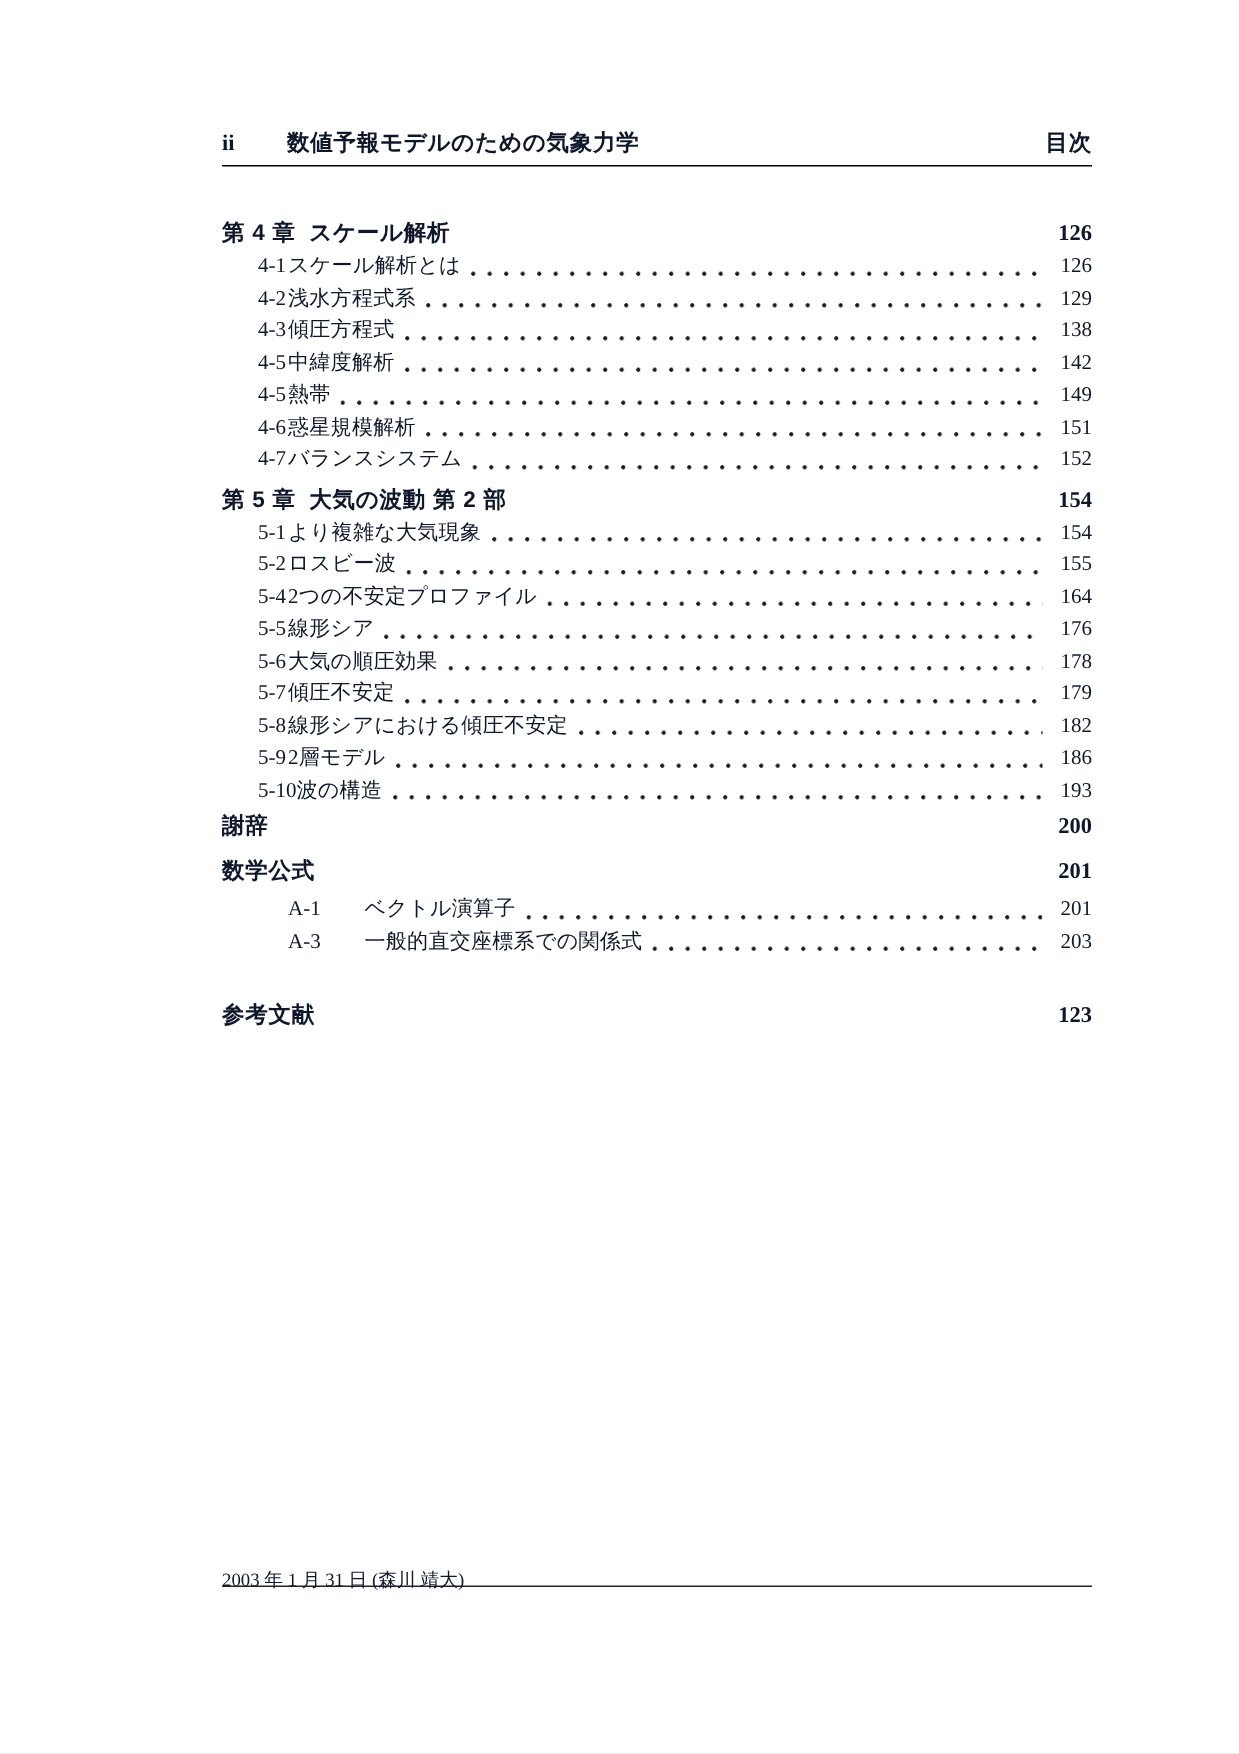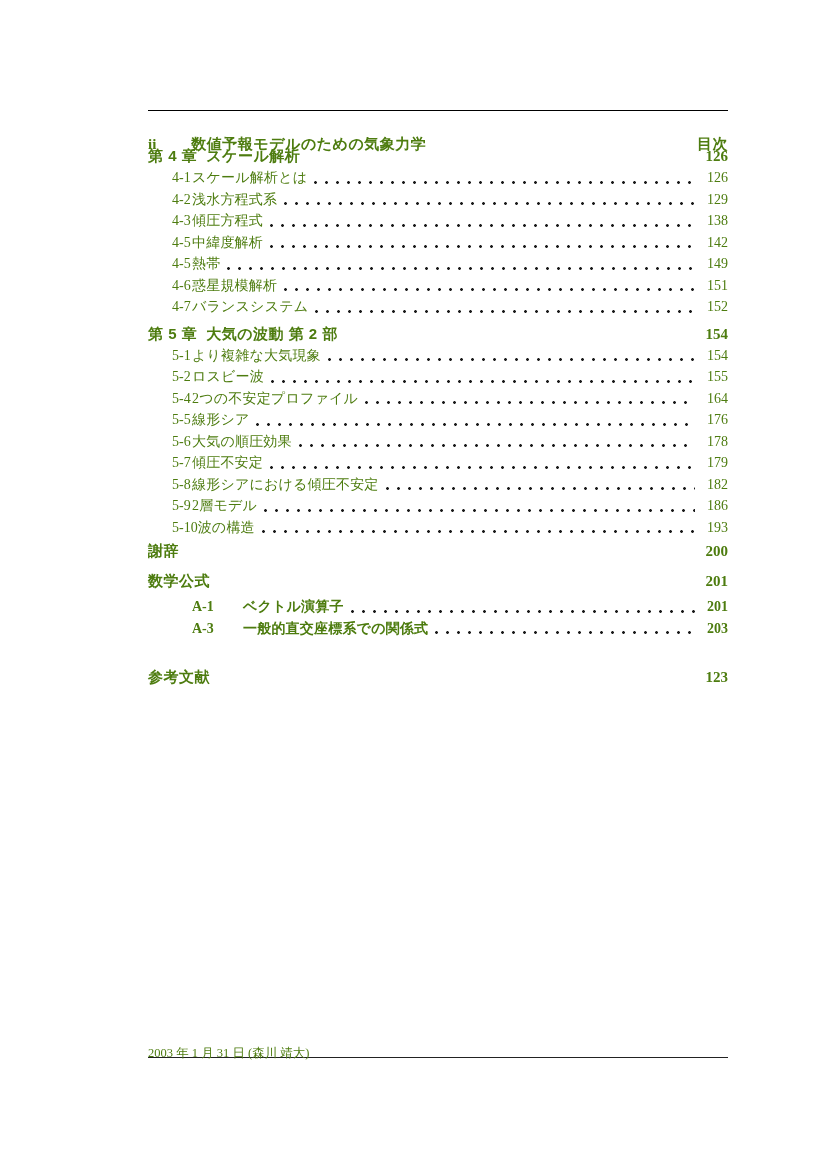--- a/index.html
+++ b/index.html
@@ -4,21 +4,21 @@
 <style>
   * { margin: 0; padding: 0; box-sizing: border-box; }
   html, body { background: #e8e8e8; }
   .page {
     position: relative;
     width: 826px;
     height: 1169px;
     background: #ffffff;
     margin: 0 auto;
     font-family: "Liberation Serif", "DejaVu Serif", serif;
-    color: #4d7c0f;
+    color: #0f172a;
     overflow: hidden;
   }
   .content-col {
     position: absolute;
     left: 148px;
     width: 580px;
   }
   
   .running-header {
     top: 87px;
@@ -34,21 +34,20 @@
   }
   .book-title {
     margin-left: 35px;
     font-family: "Liberation Sans", "DejaVu Sans", sans-serif;
     letter-spacing: 0.5px;
   }
   .header-right {
     margin-left: auto;
     font-family: Liberation Serif, serif;
     letter-spacing: 0.5px;
-    margin-top: 48px;
   }
   .header-rule {
     top: 110px;
     height: 1px;
     background: #000;
   }
   
   .toc {
     top: 145px;
   }
@@ -86,21 +85,21 @@
     display: flex;
     align-items: baseline;
     height: 21.5px;
     line-height: 21.5px;
     font-size: 14px;
     padding-left: 24px;
     white-space: nowrap;
   }
   .sec-num { min-width: 20px; }
   .sec-title { letter-spacing: 0.2px; }
-  .sec-list.appendix .toc-entry { padding-left: 44px; font-weight: bold; }
+  .sec-list.appendix .toc-entry { padding-left: 44px; }
   .sec-list.appendix .sec-num { min-width: 51px; }
   .dots {
     flex: 1 1 auto;
     align-self: flex-end;
     height: 3px;
     margin: 0 5px 5px 7px;
     background-image: radial-gradient(circle at 1.5px 1.5px, #1a1a1a 1.15px, rgba(0,0,0,0) 1.6px);
     background-size: 11px 3px;
     background-repeat: repeat-x;
     background-position: left bottom;

